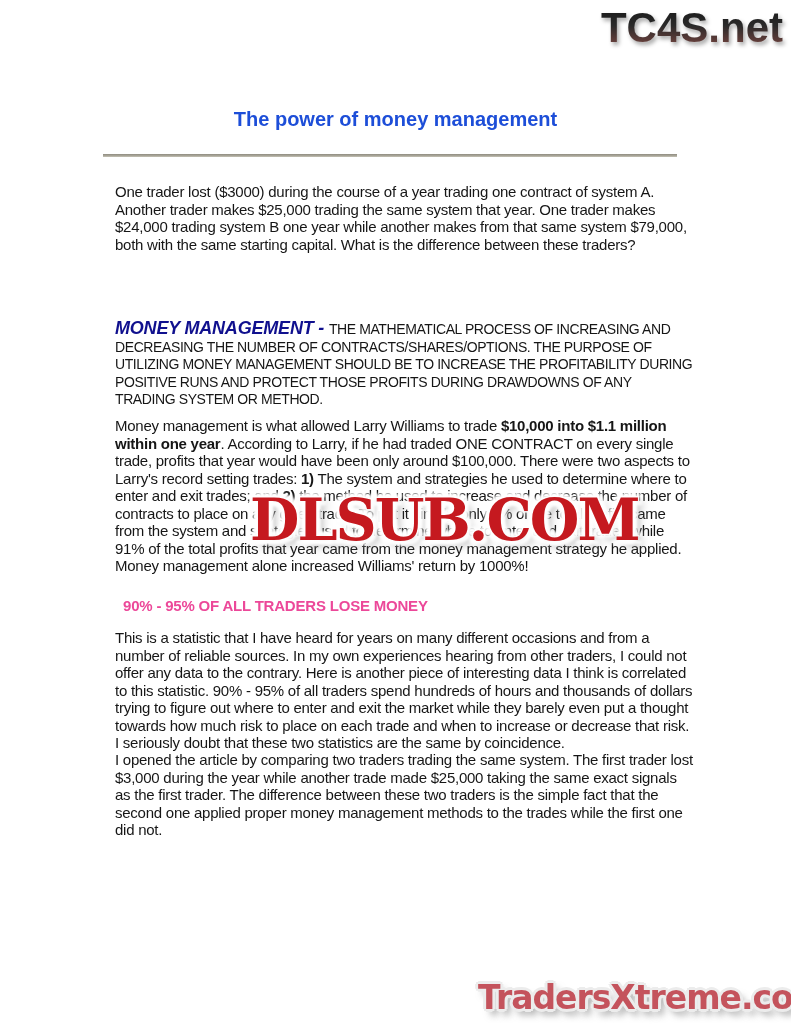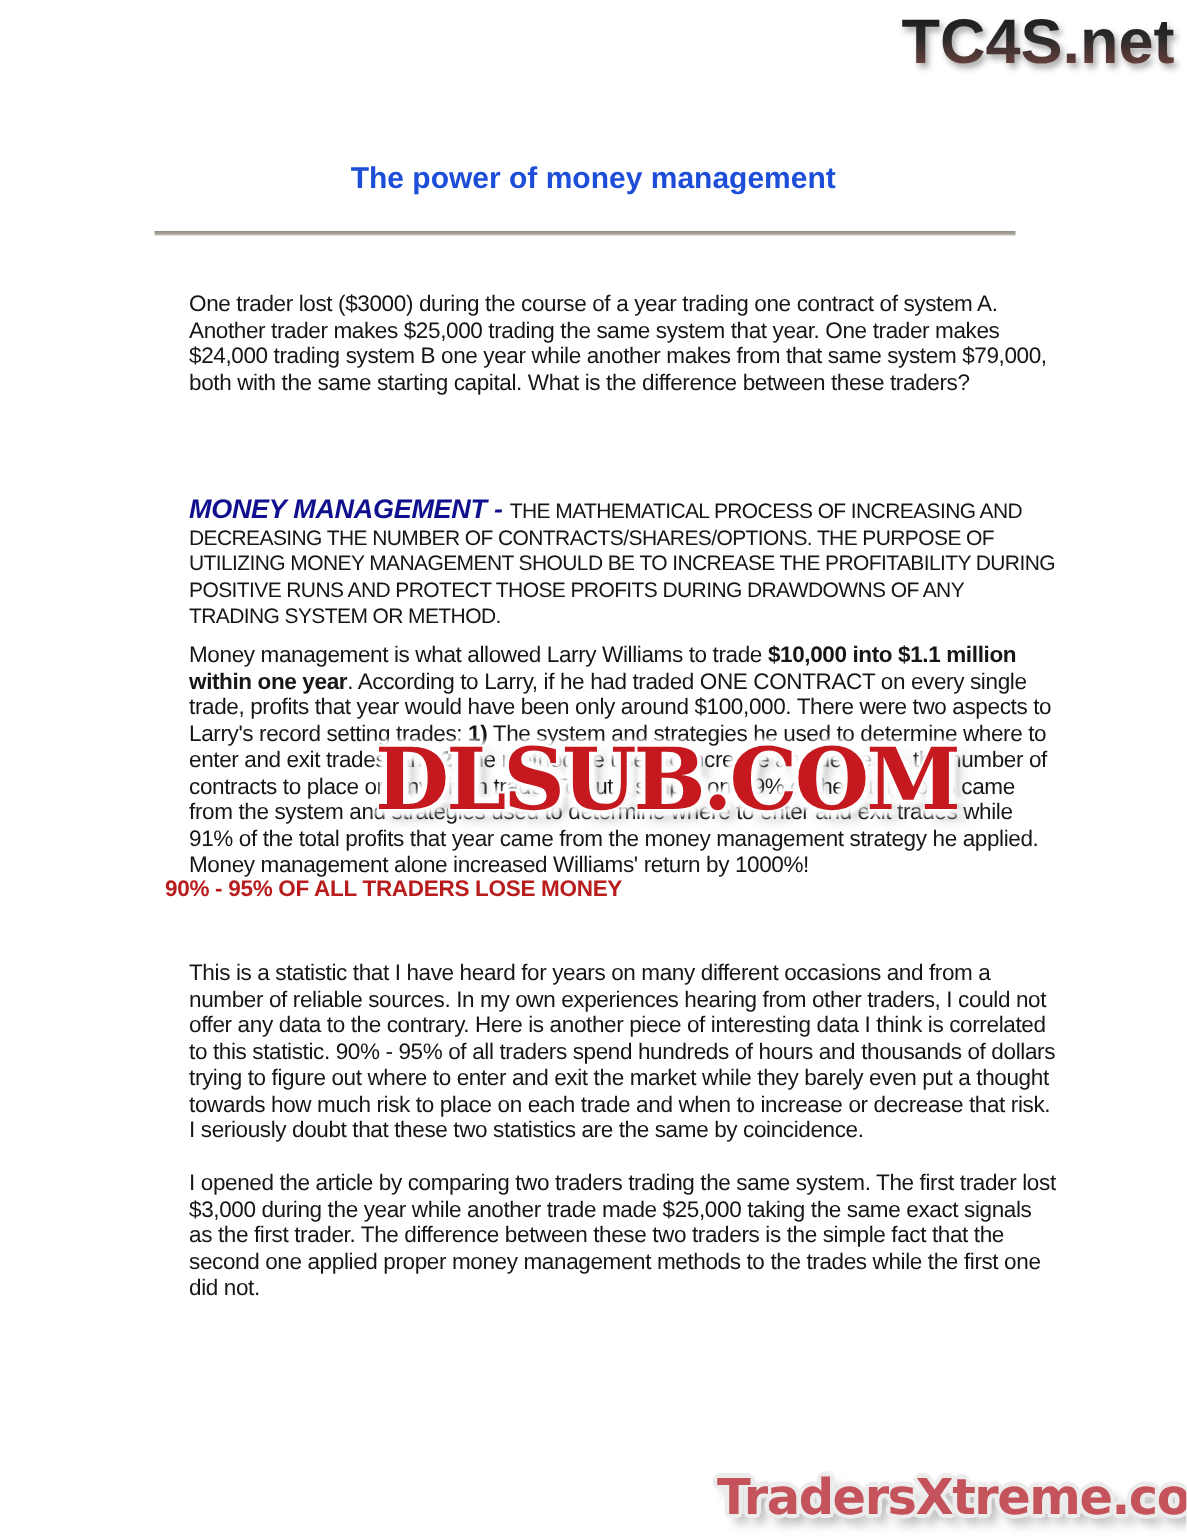--- a/index.html
+++ b/index.html
@@ -28,39 +28,39 @@
     font-size:20px; font-weight:bold; color:#1d4ed8;
   }
 
   .divider {
     position:absolute; top:154px; left:103px; width:574px; height:3px;
     background:linear-gradient(180deg,#8f8c80 0%,#aaa79a 60%,#c6c3b6 100%);
   }
 
   .body {
     position:absolute; left:110px; width:578px;
-    margin:16px;
+    margin:5px;
     font-size:15px; line-height:17.5px; letter-spacing:-0.25px;
     color:#161616;
   }
   .intro     { top:178px; }
   .definition{ top:315px; font-size:14px; letter-spacing:-0.4px; }
   .larry     { top:412px; }
   .statistic { top:624px; }
-  .closing   { top:764px; }
+  .closing   { top:746px; }
 
   .def-lead {
     color:#10108e; font-weight:bold; font-style:italic;
     font-size:18px; letter-spacing:-0.2px;
   }
 
   .heading2 {
-    position:absolute; left:110px; top:584px; margin:0;
+    position:absolute; left:110px; top:584px; margin:13px;
     font-size:15px; font-weight:bold; letter-spacing:-0.2px;
-    color:#b91c1c;
+    color:#ec4899;
   }
 
   b { font-weight:bold; }
 
   
   .wm-dlsub {
     position:absolute; left:250px; top:486px;
     font-family:"DejaVu Serif", serif;
     font-size:57px; font-weight:bold; letter-spacing:-2px;
     color:#c5191f;

